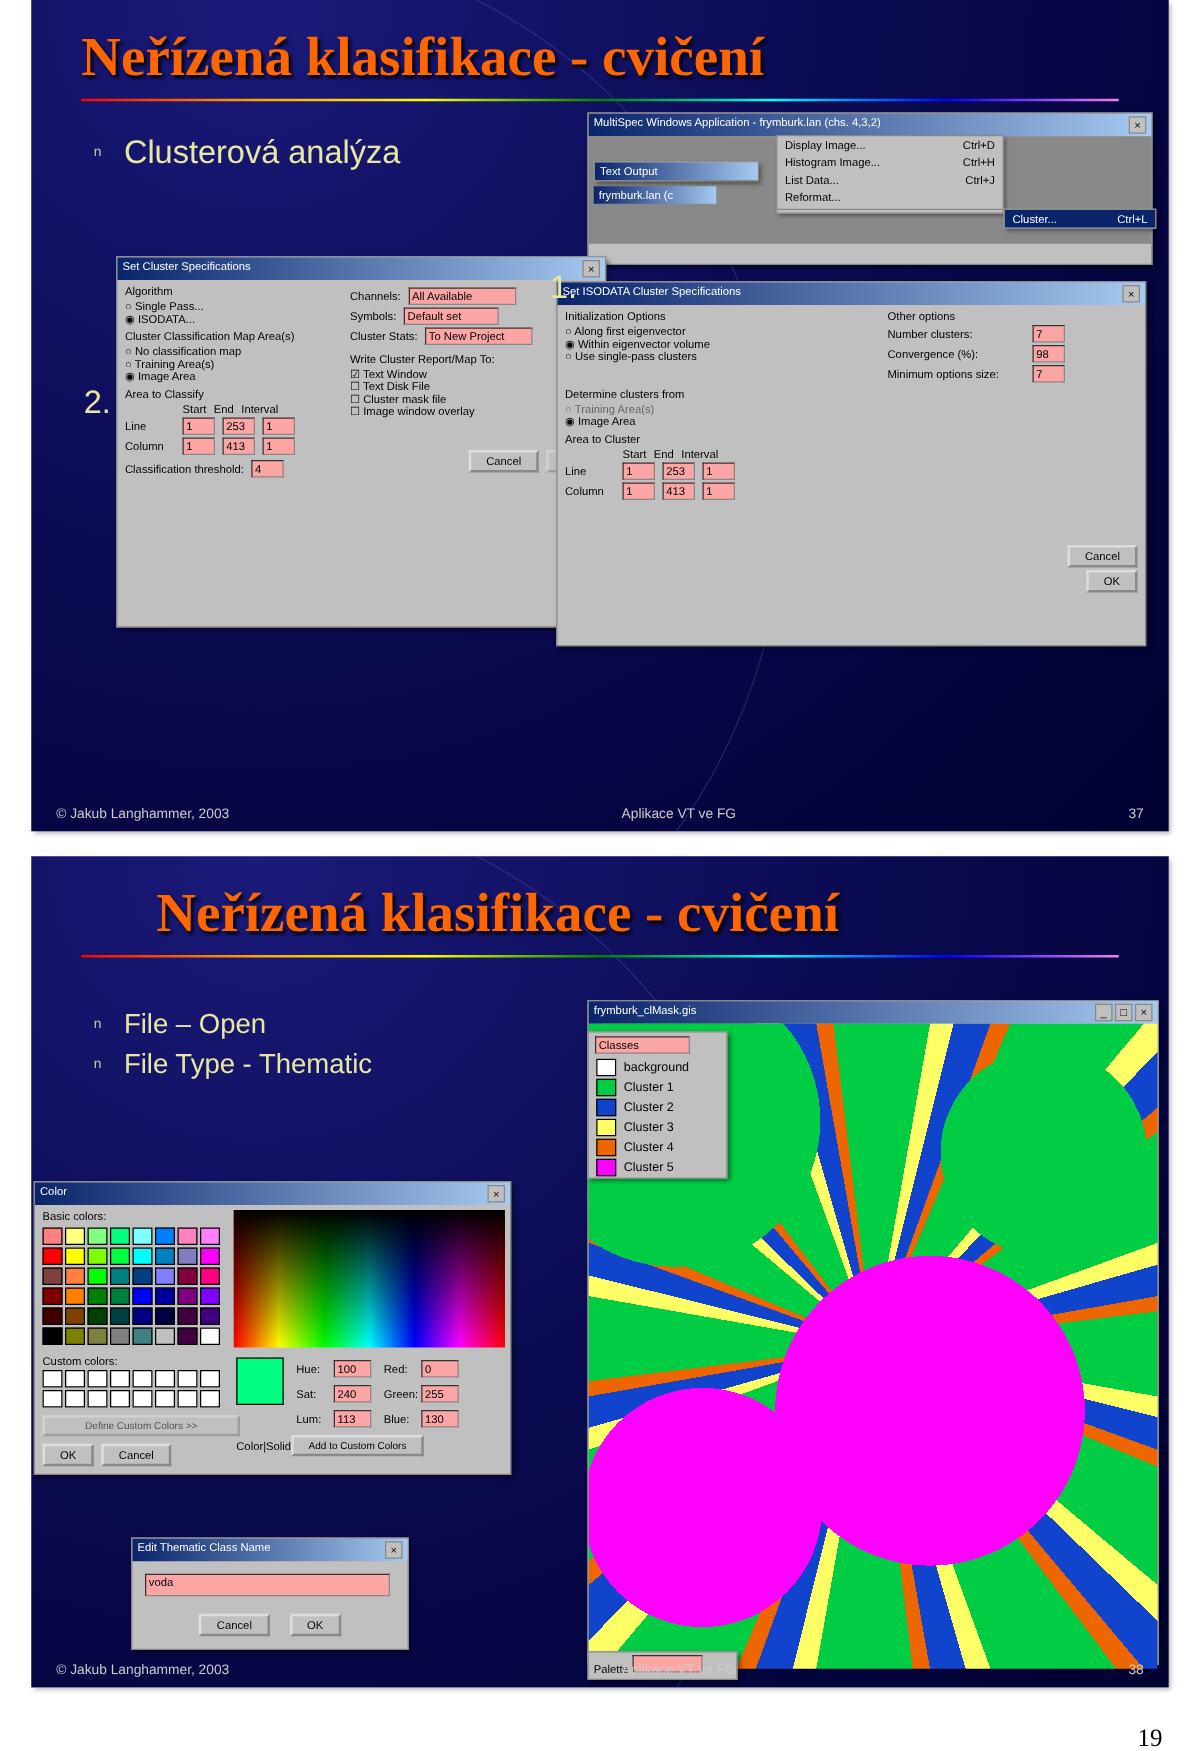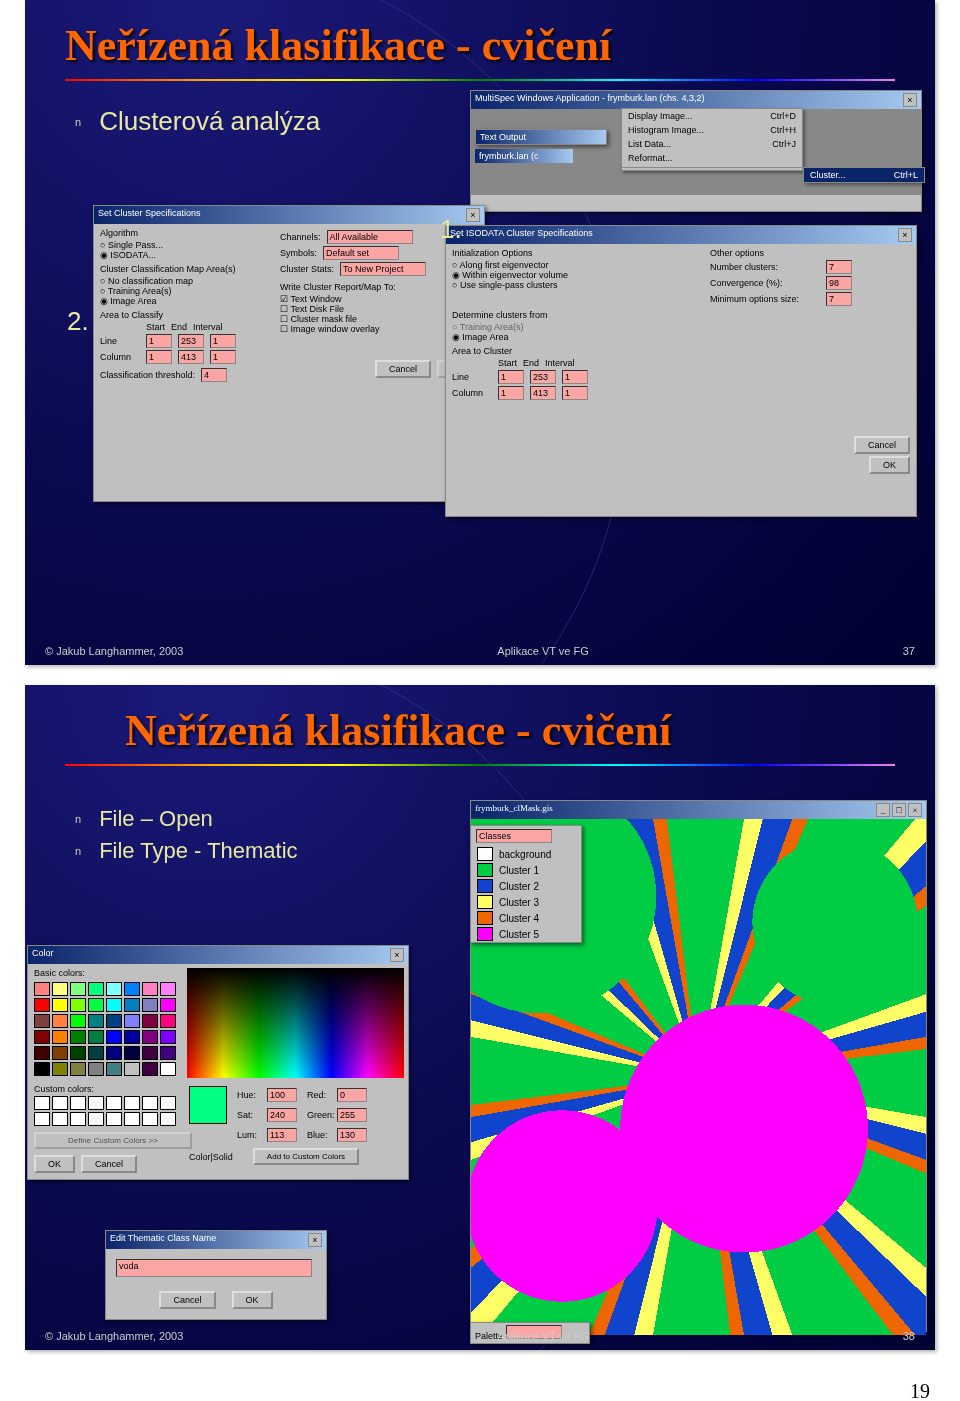--- a/index.html
+++ b/index.html
@@ -123,21 +123,20 @@
   
   .legend-box {
     position:absolute; background:#c0c0c0; border:1px solid #888;
     font-size:10px; font-family:Tahoma,sans-serif; box-shadow:2px 2px 4px rgba(0,0,0,0.5);
   }
   .legend-row { display:flex; align-items:center; gap:6px; padding:1px 6px;}
   .sw { width:14px; height:12px; border:1px solid #000;}
   .map-win {
     position:absolute; background:#c0c0c0; border:1px solid #888;
     box-shadow:2px 2px 4px rgba(0,0,0,0.5);
-    font-family:Liberation Serif, serif;
   }
   .map-canvas {
     width:100%; height:calc(100% - 14px);
     background:
       radial-gradient(circle at 60% 60%, magenta 0 30%, transparent 30%),
       radial-gradient(circle at 20% 75%, magenta 0 18%, transparent 18%),
       radial-gradient(circle at 80% 20%, #00cc44 0 15%, transparent 15%),
       radial-gradient(circle at 15% 15%, #00cc44 0 20%, transparent 20%),
       repeating-conic-gradient(#00cc44 0 10deg, #ffff66 10deg 14deg, #1144cc 14deg 20deg, #ee6600 20deg 23deg, #00cc44 23deg 30deg);
     background-blend-mode: normal;
@@ -540,21 +539,21 @@
             <div class="row">
                 <span class="lbl">Green:</span>
                 <span class="win-input">255</span>
               </div>
             <div class="row">
                 <span class="lbl">Blue:</span>
                 <span class="win-input">130</span>
               </div>
           </div>
         </div>
-        <div style="padding:0 6px; display:flex; gap:20px; align-items:center;">
+        <div style="padding:0 6px; display:flex; gap:0; align-items:center;">
           <span class="lbl">Color|Solid</span>
           <span class="btn" style="font-size:8px;">Add to Custom Colors</span>
         </div>
       </div>
     </div>
   </div>
 
   <div class="small-dialog" style="left:80px; top:545px; width:220px;">
     <div class="titlebar">
       <span>Edit Thematic Class Name</span>

